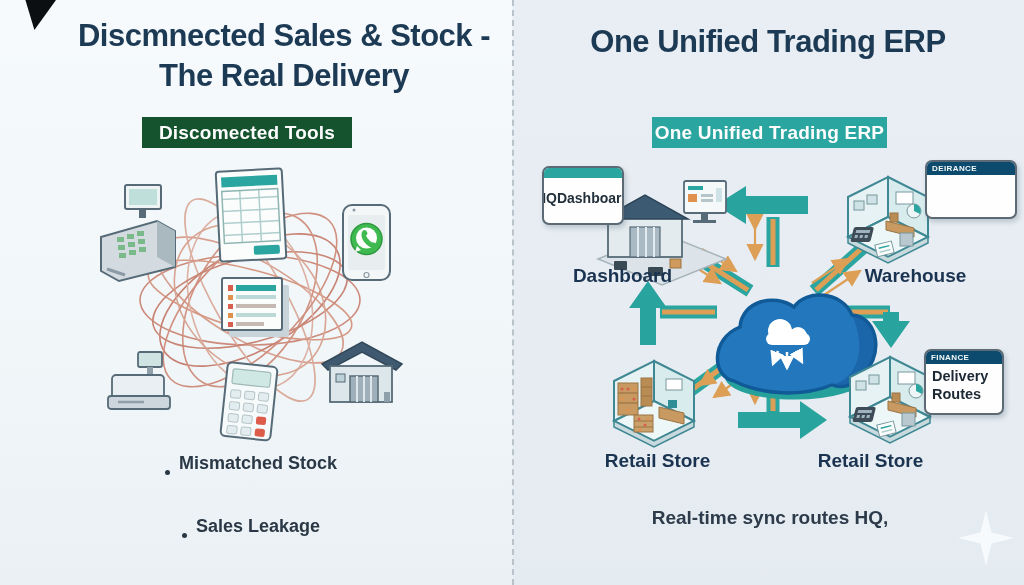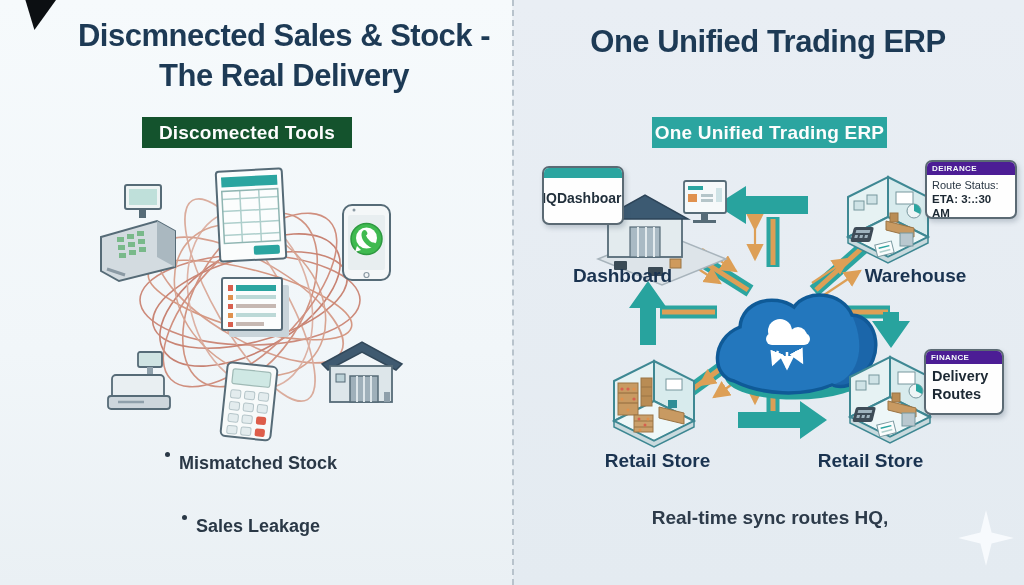--- a/index.html
+++ b/index.html
@@ -29,40 +29,40 @@
 
   .illustration{position:absolute;}
   #chaos-svg{left:0;top:158px;width:512px;height:292px;}
   #erp-svg{left:512px;top:155px;width:512px;height:335px;}
 
   #left-bullets{
     position:absolute;left:96px;top:452px;width:310px;
     display:flex;flex-direction:column;align-items:center;
     color:#2a3846;font-size:18px;font-weight:600;
   }
-  .bullet-row{display:flex;align-items:flex-start;gap:9px;line-height:23px;}
+  .bullet-row{display:flex;align-items:flex-end;gap:9px;line-height:23px;}
   .bullet-dot{width:5px;height:5px;border-radius:50%;background:#2a3846;flex:0 0 auto;}
   #bullet-0{margin-bottom:25px;}
   #bullet-2{margin-top:15px;}
 
   .node-label{
     position:absolute;width:145px;text-align:center;
     color:#1a3350;font-weight:bold;font-size:19px;
   }
   #label-dashboard{left:550px;top:265px;}
   #label-warehouse{left:843px;top:265px;}
   #label-retail-bl{left:585px;top:450px;}
   #label-retail-br{left:798px;top:450px;}
 
   .mini-card{
     position:absolute;background:#fefefe;border:2px solid #5b6a74;border-radius:7px;
     box-shadow:2px 3px 5px rgba(60,80,100,.25);overflow:hidden;
   }
   .mini-card .strip{height:10px;background:#2ba5a0;}
-  .mini-card .hdr{height:13px;background:#4c1d95;color:#f4fbfb;font-size:8px;font-weight:bold;
+  .mini-card .hdr{height:13px;background:#0c4a6e;color:#f4fbfb;font-size:8px;font-weight:bold;
     display:flex;align-items:center;padding-left:5px;letter-spacing:0.4px;}
   #hq-card{left:542px;top:166px;width:78px;height:55px;}
   #hq-card .body{display:flex;align-items:center;justify-content:center;height:41px;
     color:#22303c;font-weight:bold;font-size:14px;line-height:17px;}
   #route-card{left:925px;top:160px;width:88px;height:55px;}
   #route-card .body{padding:3px 5px;color:#2a3744;font-size:11px;line-height:14px;}
   #route-card .eta{font-weight:bold;color:#1c2833;font-size:11.5px;}
   #finance-card{left:924px;top:349px;width:76px;height:62px;}
   #finance-card .body{padding:3px 6px;color:#1c2833;font-weight:bold;font-size:14.5px;line-height:18px;}
 
@@ -402,24 +402,20 @@
 <div class="mini-card" id="hq-card">
   <div class="strip"></div>
   <div class="body">
     <span>HQ</span>
     <span>Dashboard</span>
   </div>
 </div>
 
 <div class="mini-card" id="route-card">
   <div class="hdr">DEIRANCE</div>
-  <div class="body">
-    <div>Route Status:</div>
-    <div class="eta">ETA: 3:.:30 AM</div>
-  </div>
 </div>
 
 <div class="mini-card" id="finance-card">
   <div class="hdr">FINANCE</div>
   <div class="body">
     <div>Delivery</div>
     <div>Routes</div>
   </div>
 </div>
 

